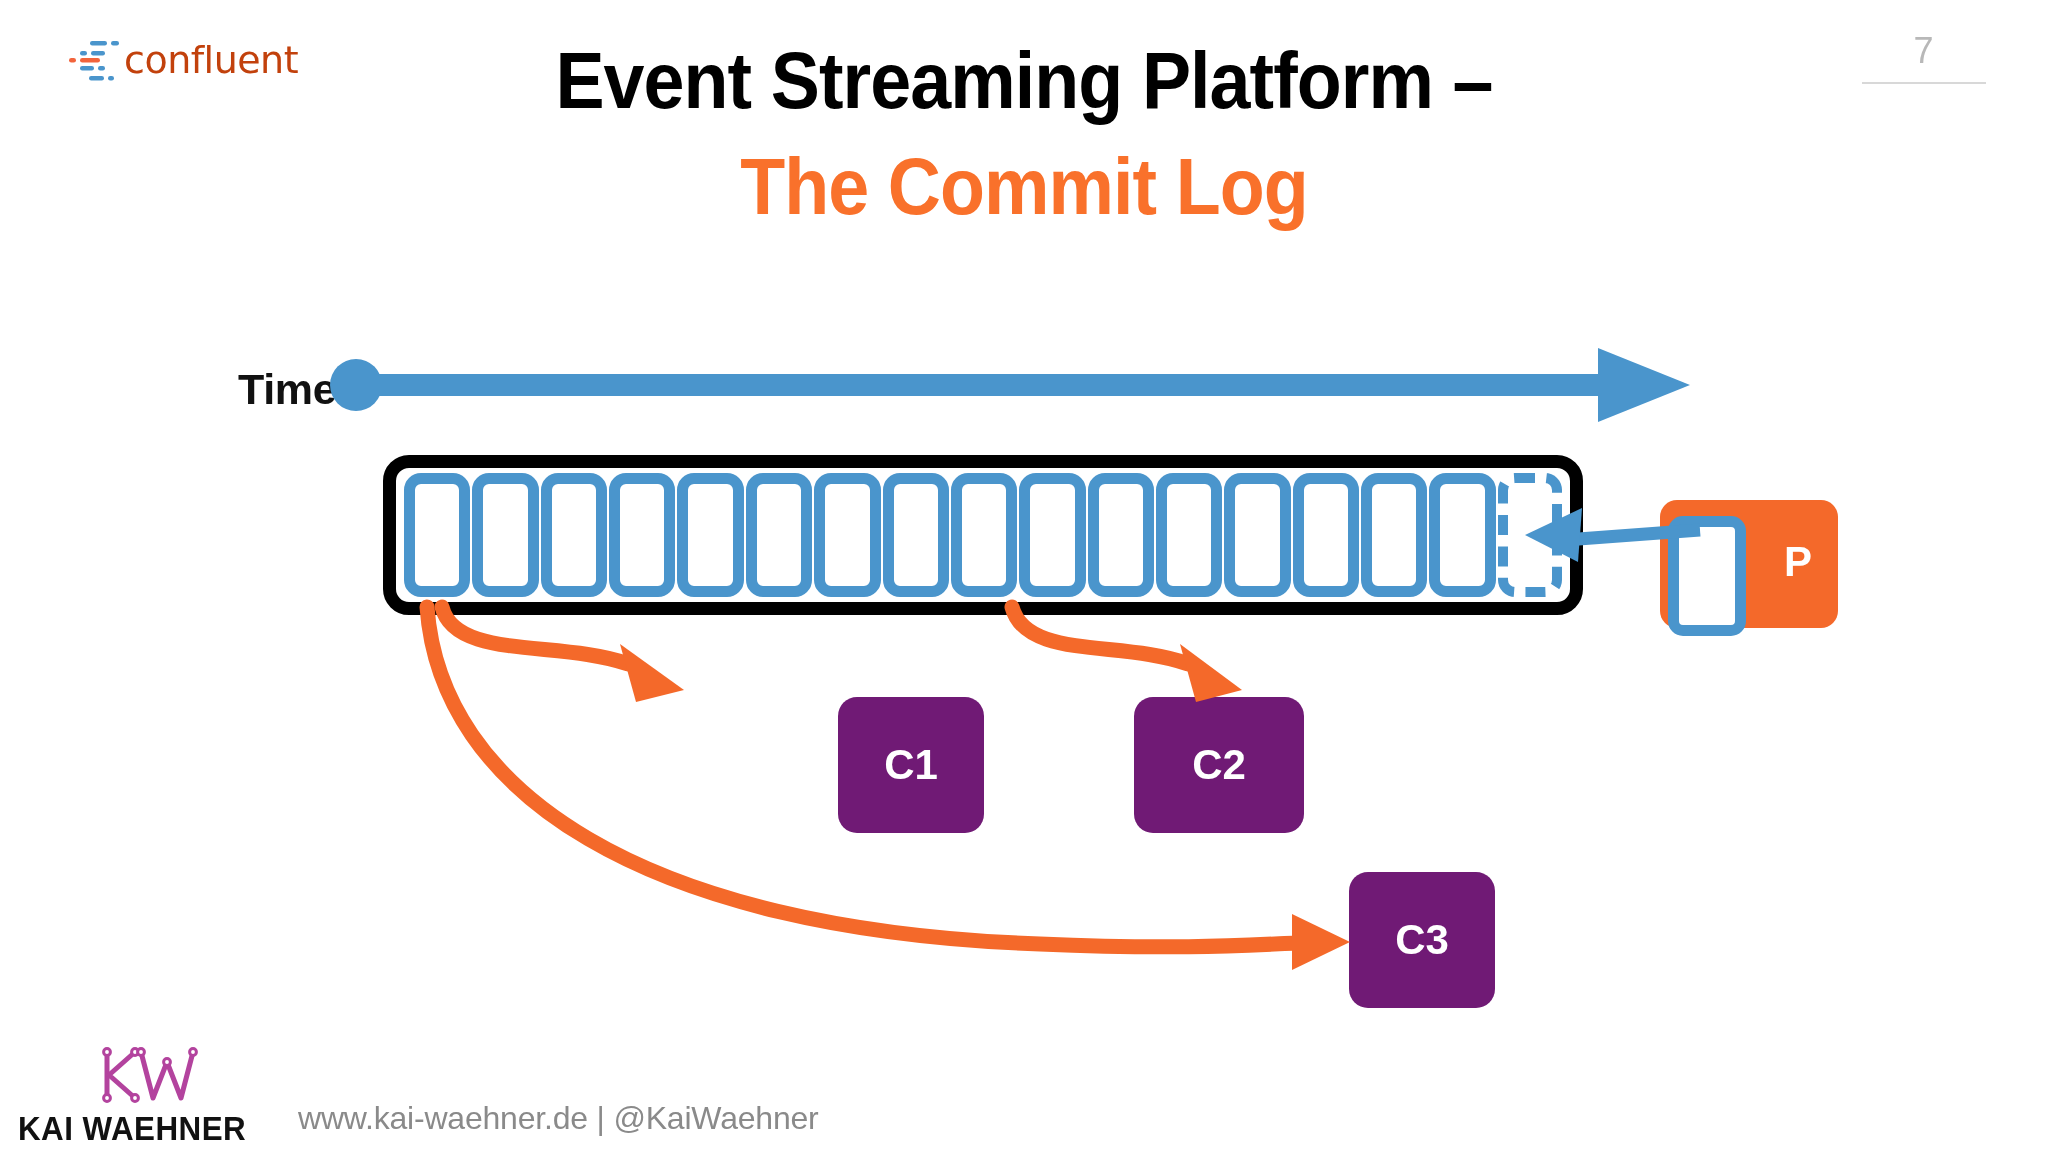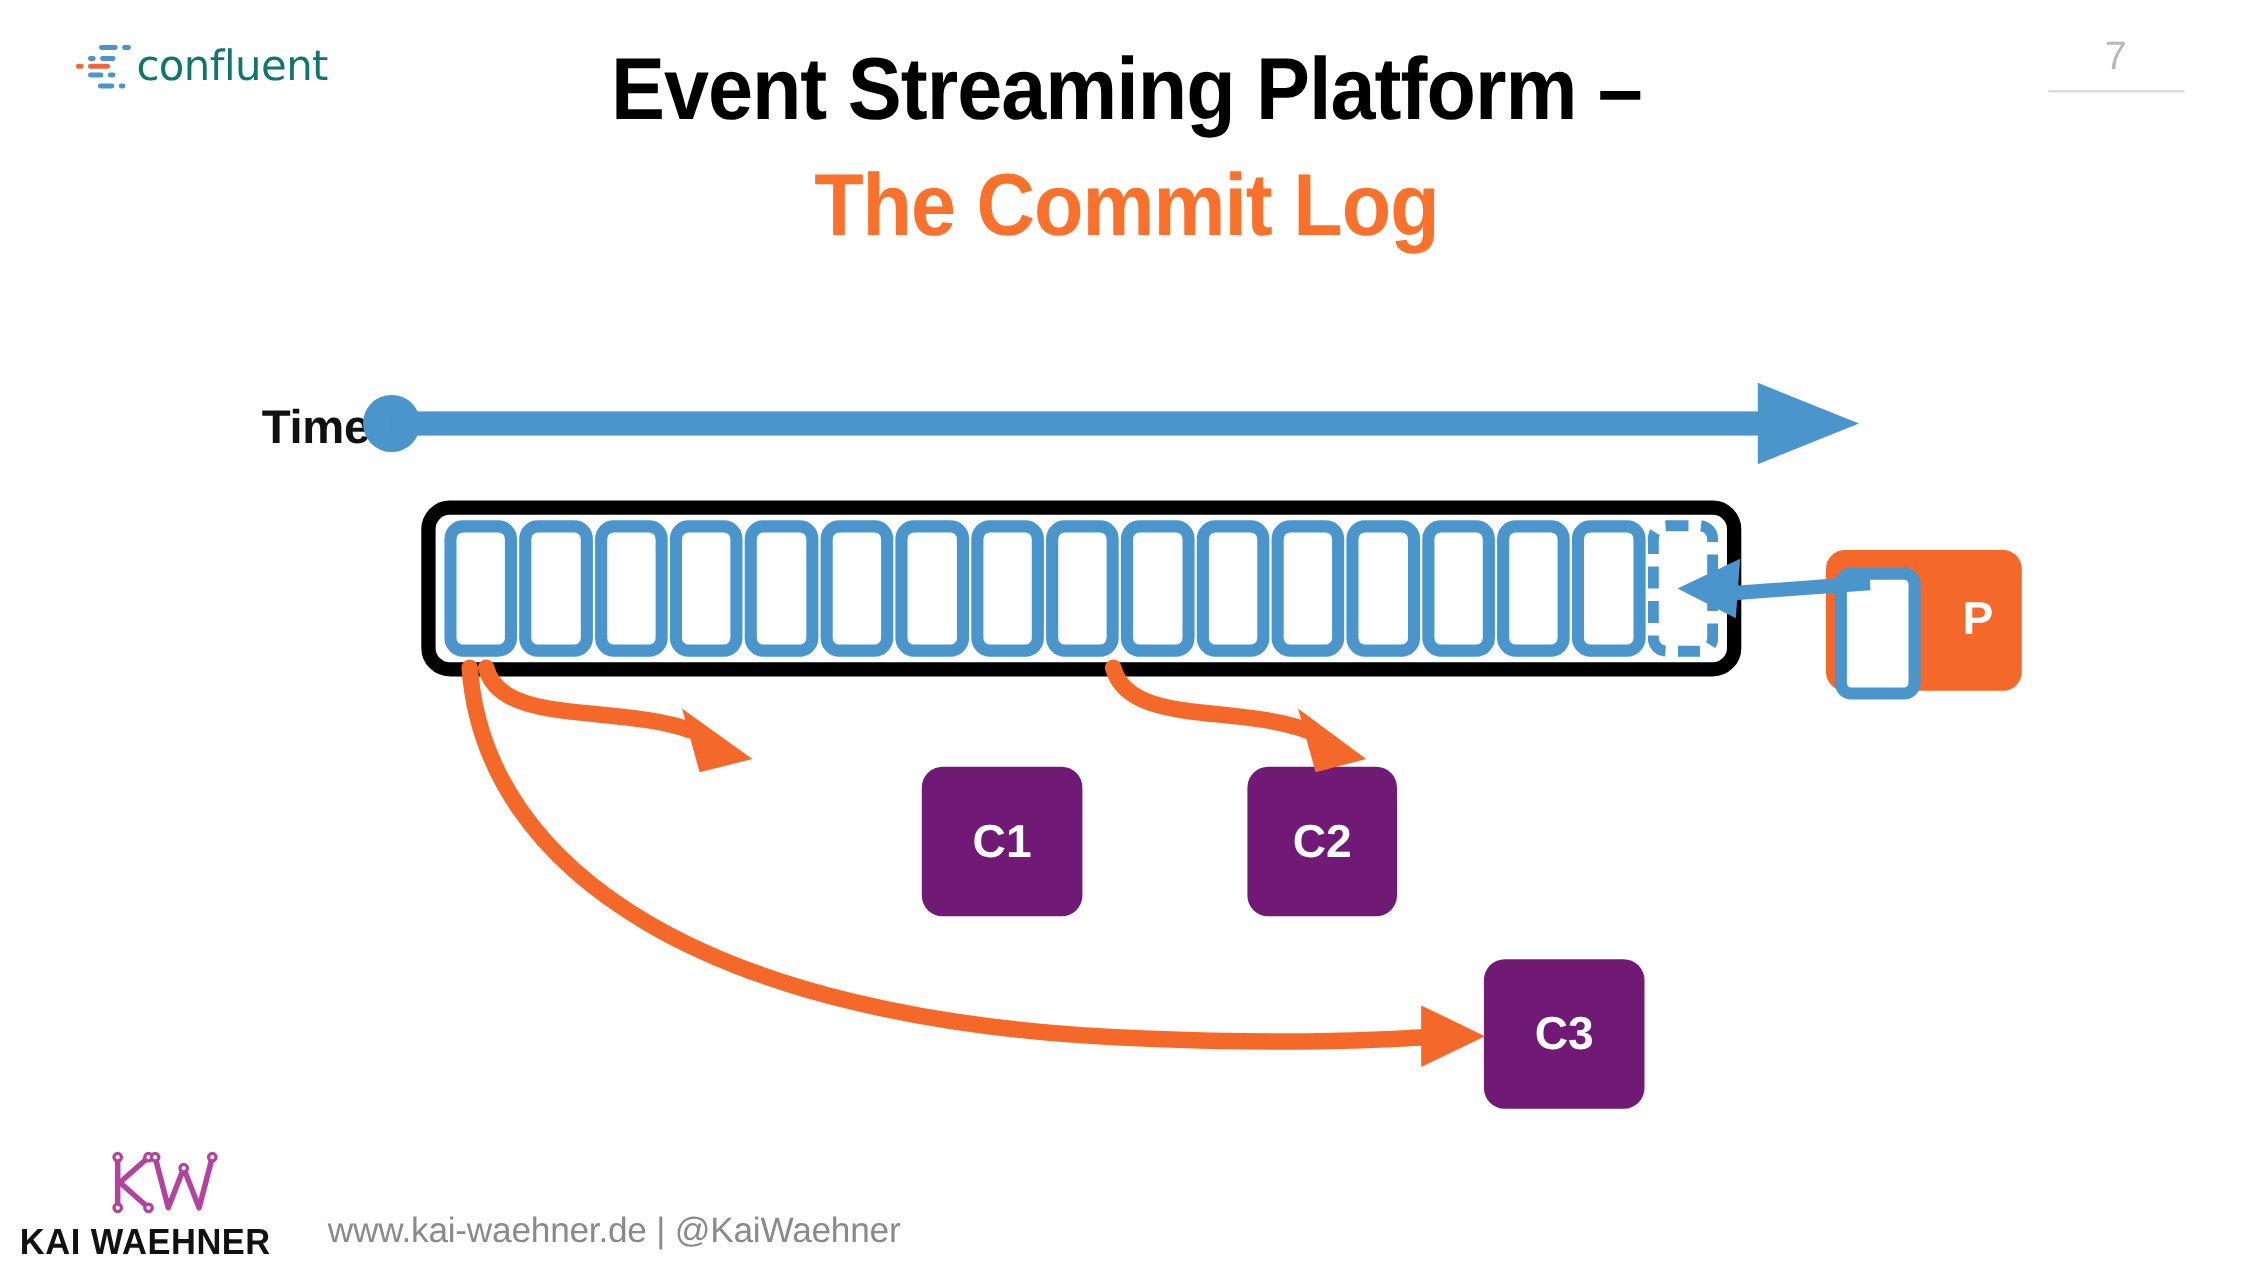--- a/index.html
+++ b/index.html
@@ -27,21 +27,21 @@
   }
   #confluent-logo .mark { position: absolute; left: 0; top: 4px; width: 58px; height: 50px; }
   #confluent-logo .wordmark {
     position: absolute;
     left: 56px;
     top: 6px;
     font-family: "DejaVu Sans", sans-serif;
     font-size: 38px;
     font-weight: 400;
     letter-spacing: -0.5px;
-    color: #0f766e;
+    color: #c2410c;
     line-height: 44px;
   }
 
   
   #page-number-wrap {
     position: absolute;
     right: 62px;
     top: 30px;
     width: 124px;
     text-align: center;
@@ -165,21 +165,21 @@
     color: #ffffff;
     font-family: "Liberation Sans Narrow", "Liberation Sans", sans-serif;
     font-weight: bold;
     font-size: 42px;
     display: flex;
     align-items: center;
     justify-content: center;
     letter-spacing: 0px;
   }
   #consumer-c1 { left: 838px; top: 697px; width: 146px; height: 136px; }
-  #consumer-c2 { left: 1134px; top: 697px; width: 136px; height: 136px; }
+  #consumer-c2 { left: 1134px; top: 697px; width: 170px; height: 136px; }
   #consumer-c3 { left: 1349px; top: 872px; width: 146px; height: 136px; }
 
   
   #arrow-layer {
     position: absolute;
     left: 0; top: 0;
     width: 2048px; height: 1152px;
     pointer-events: none;
   }
 

